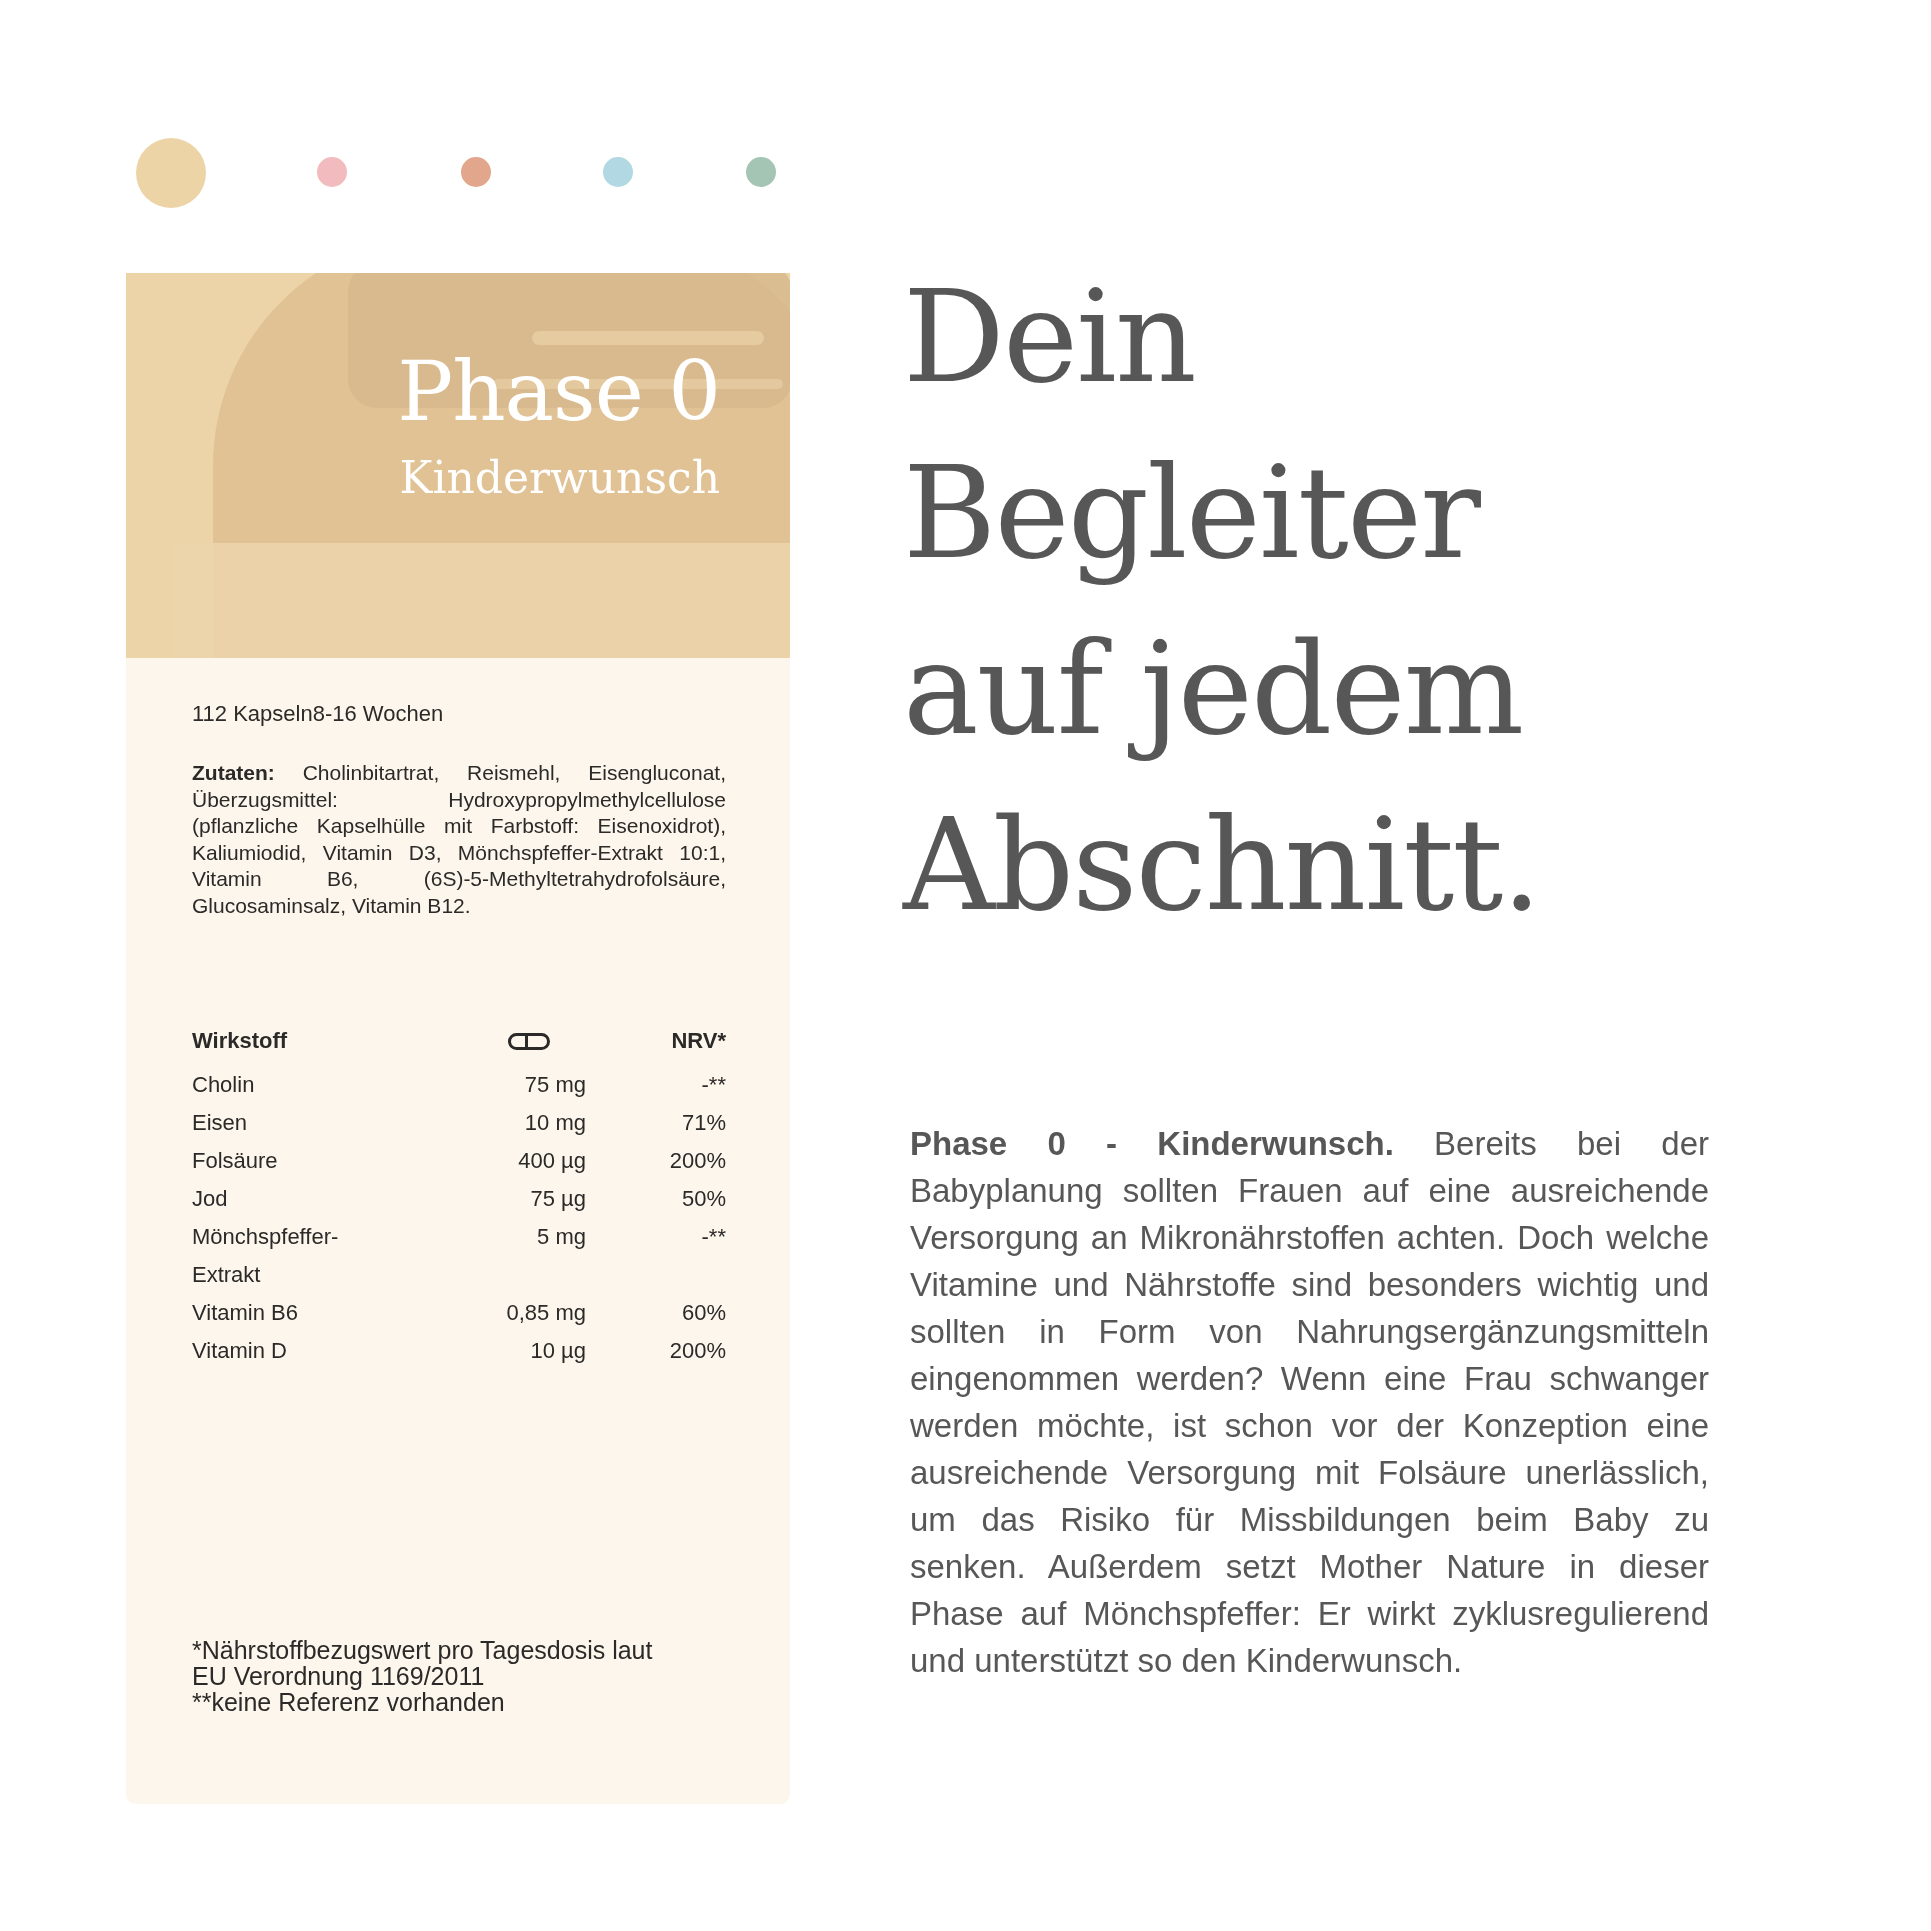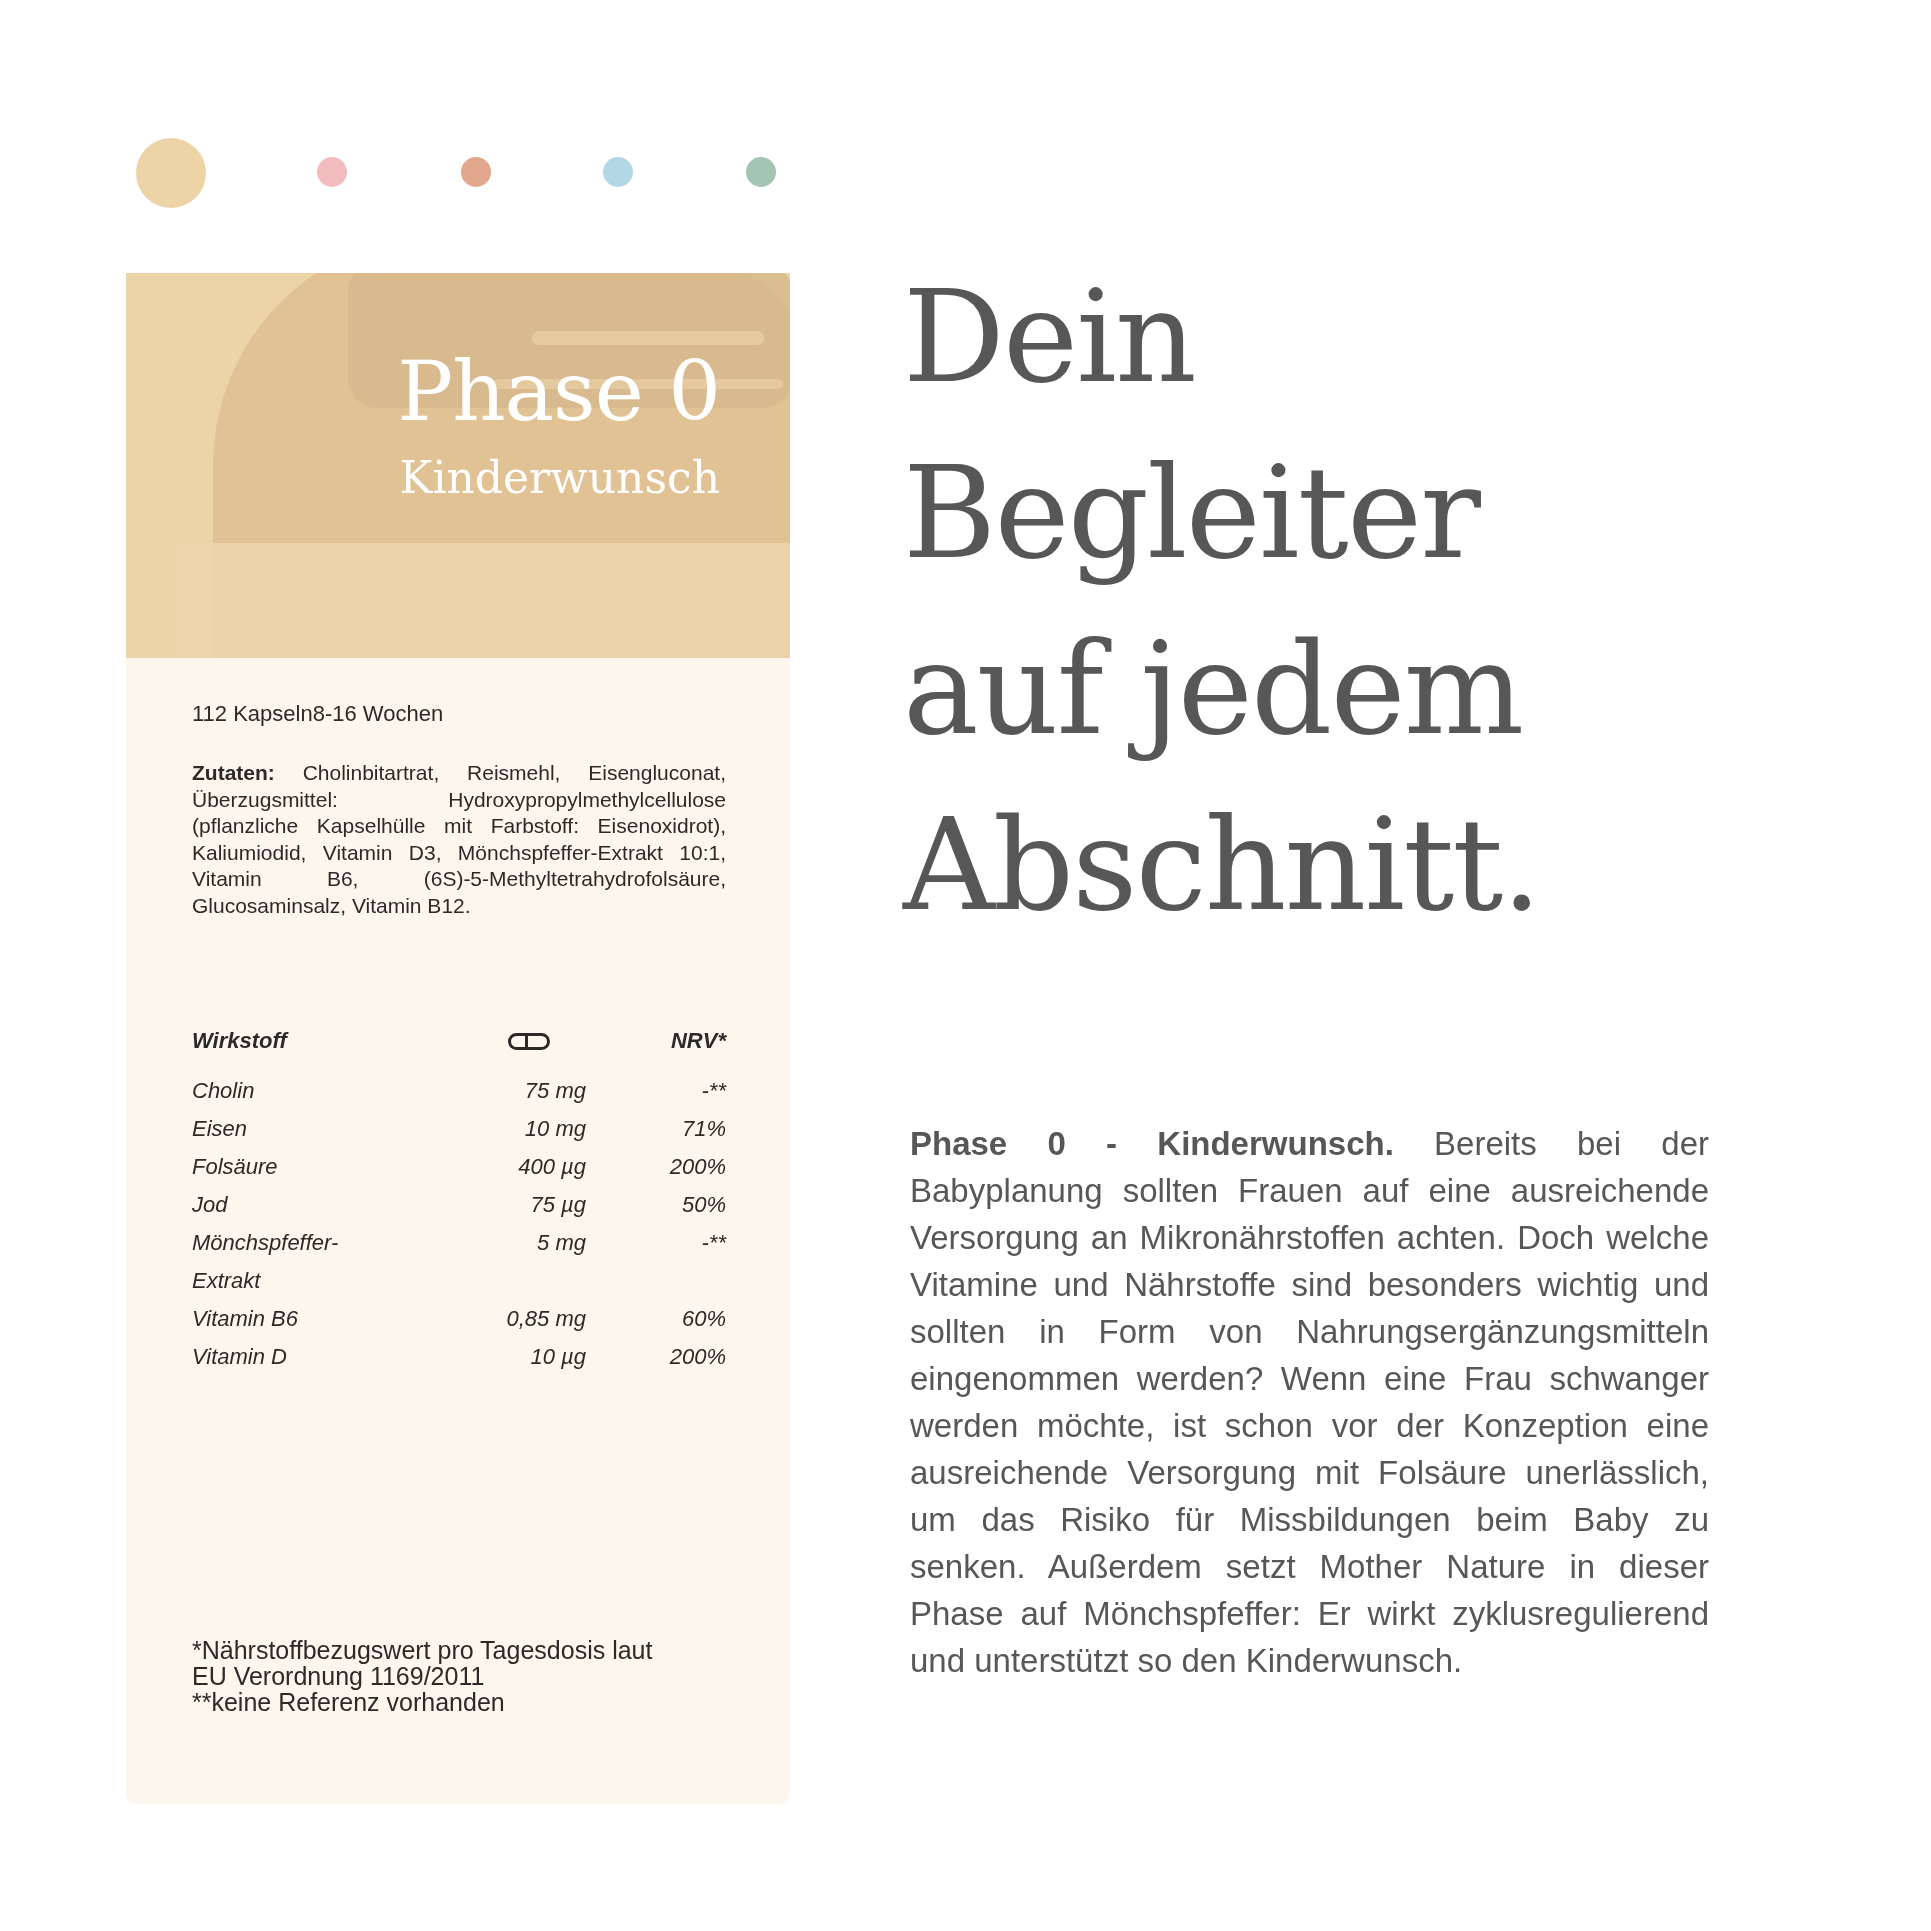--- a/index.html
+++ b/index.html
@@ -11,23 +11,23 @@
   .jar-neck { position:absolute; left:222px; top:-9.7px; width:444px; height:145px; border-radius:29px; background:#d7b98d; opacity:0.85; }
   .jar-label { position:absolute; left:48px; top:270px; width:676px; height:116px; background:#ecd4ab; opacity:0.9; }
   .jar-shine { position:absolute; left:406px; top:58px; width:232px; height:13.5px; border-radius:7.7px; background:#e8d0a6; opacity:0.8; }
   .jar-shine2 { position:absolute; left:367px; top:106px; width:290px; height:9.7px; border-radius:7.7px; background:#e6cda2; opacity:0.8; }
   .hero-title { position:absolute; right:70px; top:70px; font-family:"DejaVu Serif", serif; font-size:83px; color:#ffffff; letter-spacing:-1px; font-weight:300; }
   .hero-sub { position:absolute; right:70px; top:179px; font-family:"DejaVu Serif", serif; font-size:44px; color:#ffffff; font-weight:300; }
   .info { position:absolute; left:66px; right:64px; top:428px; font-size:22px; color:#2c2a28; }
   .row-between { display:flex; font-weight:normal; }
   .ingredients { margin-top:33px; font-size:21px; line-height:26.6px; text-align:justify; color:#2c2a28; }
   .ingredients b { font-weight:bold; }
-  .table { position:absolute; left:66px; right:64px; top:748px; font-size:22px; color:#2c2a28;font-style:italic; }
+  .table { position:absolute; left:66px; right:64px; top:748px; font-size:22px; color:#2c2a28; }
   .thead { display:flex; font-weight:bold; height:39px; align-items:center; }
-  .trow { display:flex; height:38px; align-items:flex-end; }
+  .trow { display:flex; height:38px; align-items:center; }
   .col-name { flex:1; }
   .col-amt { width:154px; text-align:right; }
   .col-nrv { width:140px; text-align:right; }
   .capsule { display:inline-block; width:42px; height:17.4px; border:3.4px solid #2c2a28; border-radius:11.6px; position:relative; box-sizing:border-box; vertical-align:middle; }
   .capsule::after { content:""; position:absolute; left:14.5px; top:0; width:3.4px; height:100%; background:#2c2a28; }
   .footnote { position:absolute; left:66px; right:64px; top:1364px; font-size:25px; line-height:26px; color:#2c2a28; }
   .headline { position:absolute; left:903px; top:249px; font-family:"DejaVu Serif", serif; font-size:127px; line-height:176px; color:#575757; font-weight:normal; letter-spacing:-1.9px; }
   .headline div { white-space:nowrap; }
   .body-text { position:absolute; left:910px; top:1120px; width:799px; font-size:33px; line-height:47px; color:#575757; text-align:justify; }
   .body-text b { font-weight:bold;margin-top:24px; }

